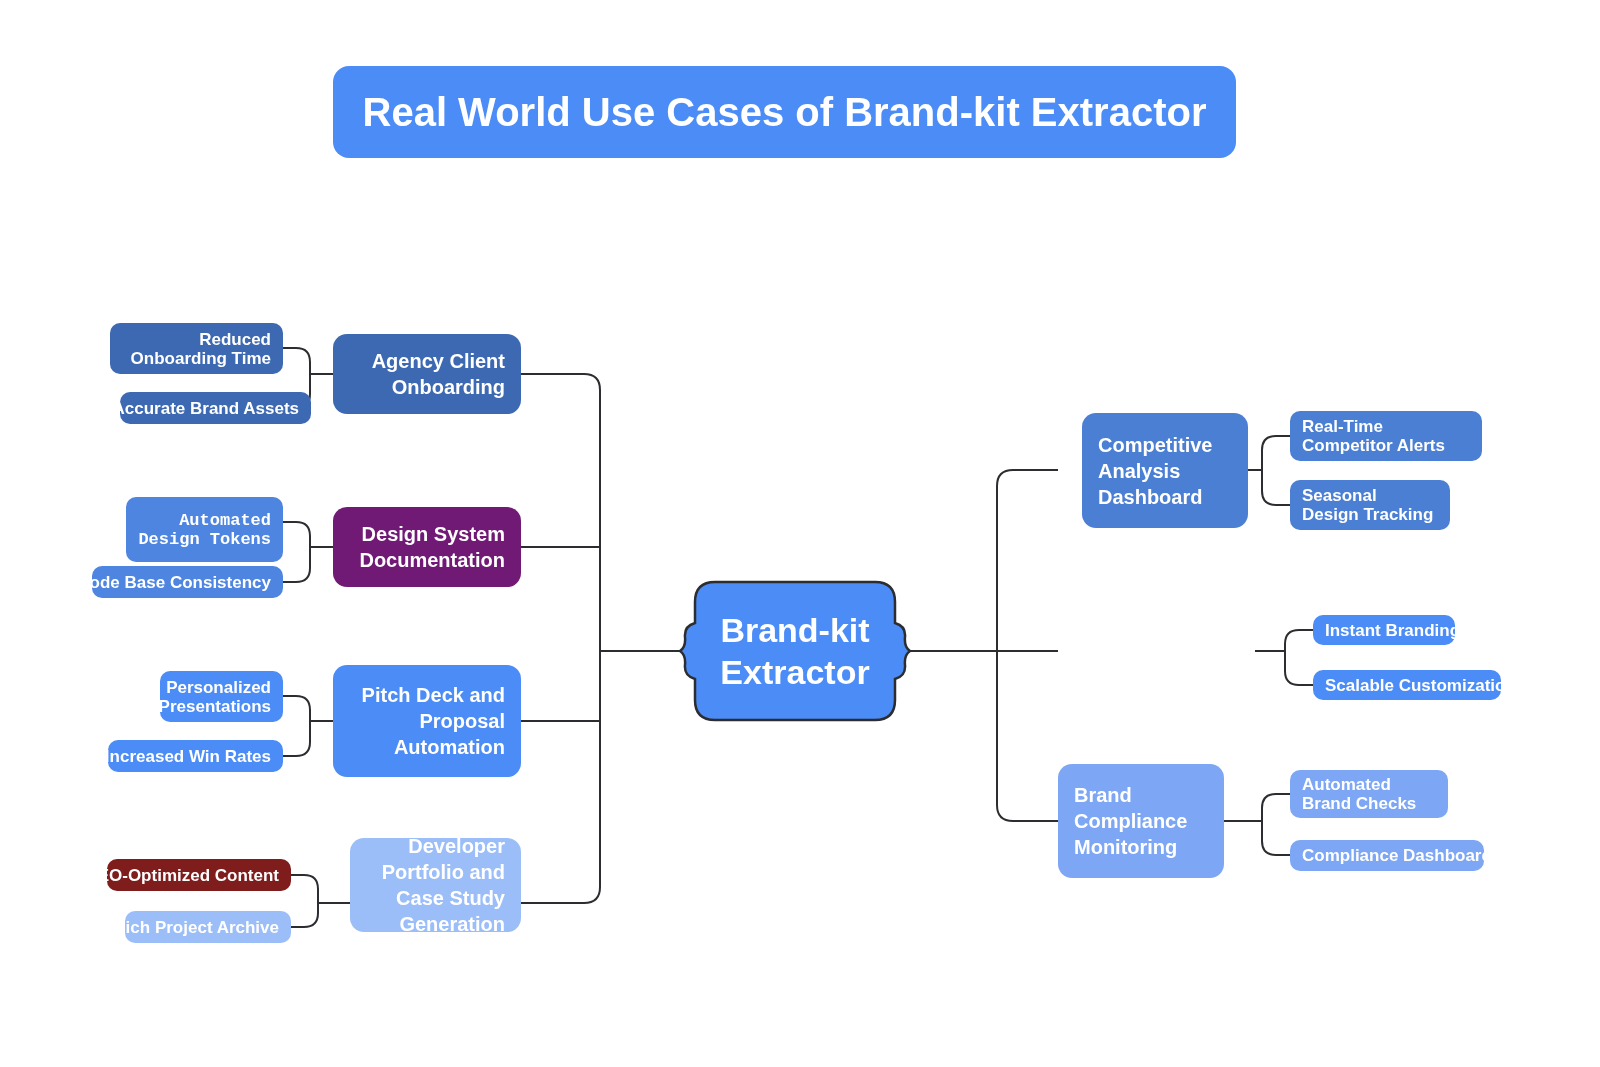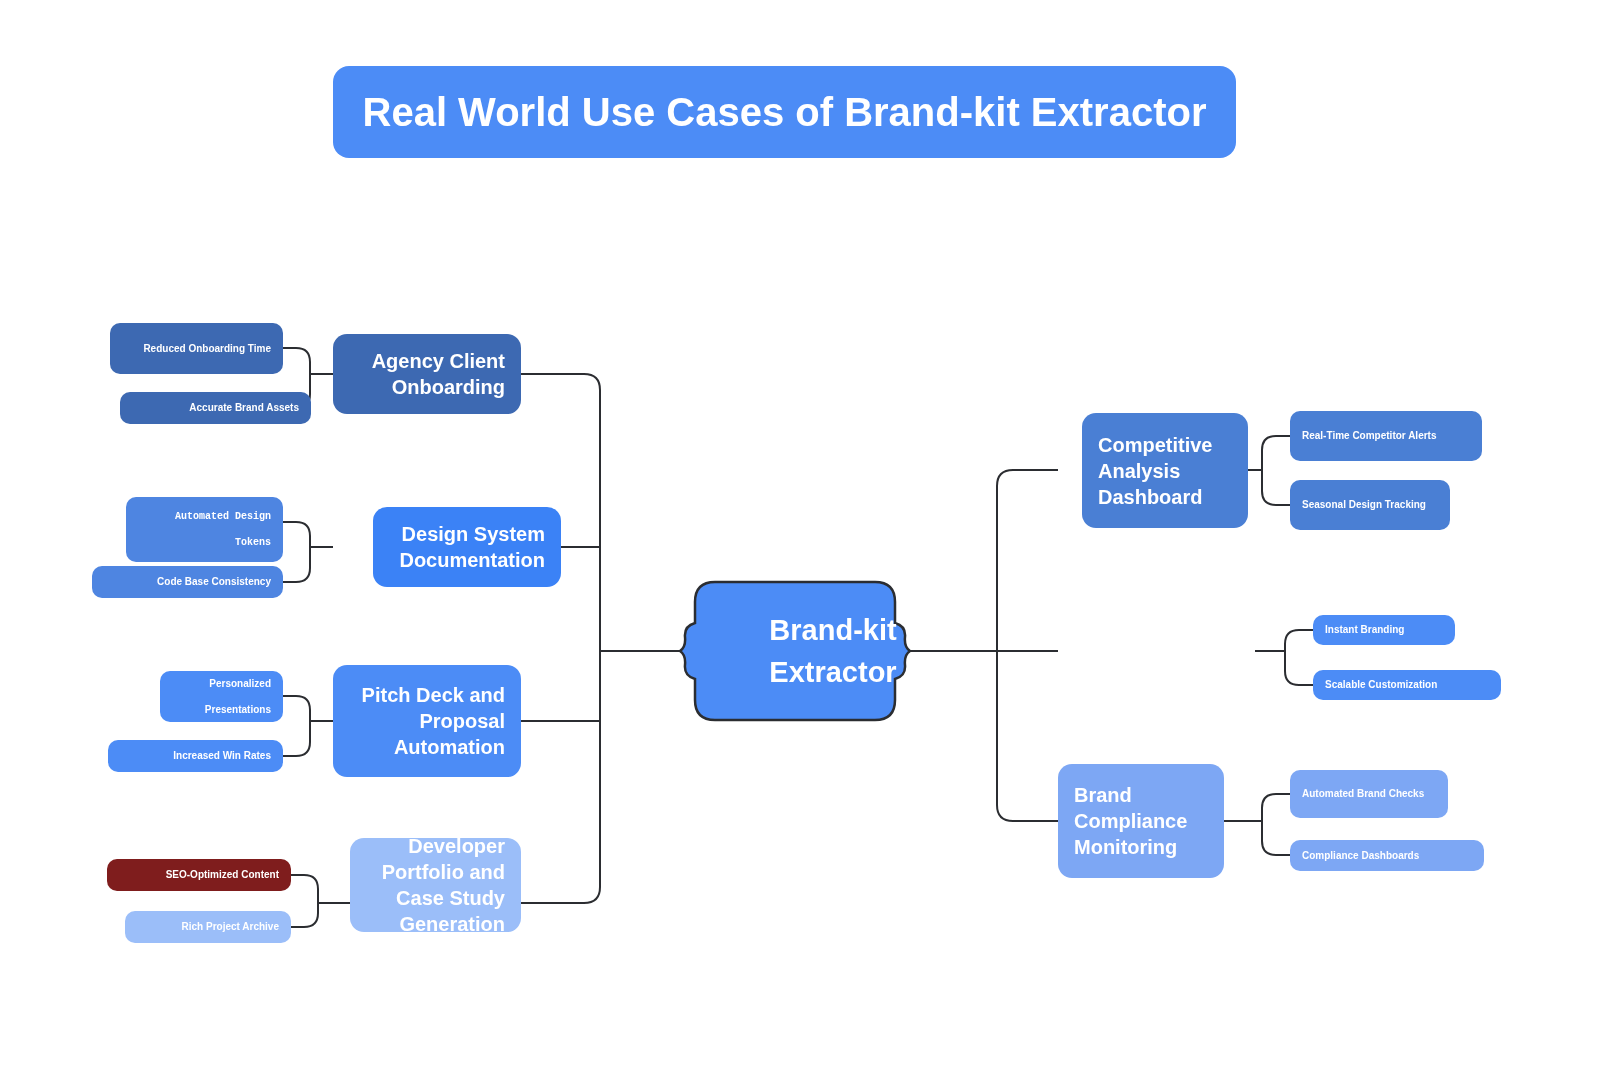--- a/index.html
+++ b/index.html
@@ -2,31 +2,31 @@
 <html><head>
 <meta charset="utf-8">
 <style>
   html,body{margin:0;padding:0;background:#ffffff;}
   body{width:1600px;height:1067px;font-family:"Liberation Sans",sans-serif;overflow:hidden;}
   .stage{position:relative;width:1600px;height:1067px;}
   svg.wires{position:absolute;left:0;top:0;width:1600px;height:1067px;}
   .wireset{fill:none;stroke-width:2px;}
   .center-shape{stroke-width:2.5px;}
   .node{position:absolute;display:flex;align-items:center;color:#ffffff;box-sizing:border-box;}
-  .leaf{font-size:10px;font-weight:600;line-height:26px;border-radius:10px;padding:6px 12px;}
+  .leaf{font-size:17px;font-weight:600;line-height:19px;border-radius:10px;padding:6px 12px;}
   .cat{font-size:20px;font-weight:700;line-height:26px;border-radius:14px;padding:10px 16px;}
   .side-left{justify-content:flex-end;text-align:right;}
   .side-right{justify-content:flex-start;text-align:left;}
   .nowrap{white-space:nowrap;}
   .title{position:absolute;left:333px;top:66px;width:903px;height:92px;border-radius:16px;
          display:flex;align-items:center;justify-content:center;color:#ffffff;
          font-size:40px;font-weight:700;text-align:right;}
-  .center-label{position:absolute;left:733px;top:582px;width:200px;height:138px;
+  .center-label{position:absolute;left:695px;top:582px;width:200px;height:138px;
          display:flex;align-items:center;justify-content:center;text-align:center;
-         color:#ffffff;font-size:29px;font-weight:700;line-height:42px;}
+         color:#ffffff;font-size:34px;font-weight:700;line-height:42px;}
 </style>
 </head>
 <body>
 
 <div class="stage" style="background: rgb(255, 255, 255);">
 
   <svg class="wires">
     <g class="wireset" style="stroke: rgb(43, 45, 49);">
 
       <path d="M521 374 H584 Q600 374 600 390 V651"></path>
@@ -58,21 +58,21 @@
   </svg>
 
   <div class="title" style="background: rgb(76, 140, 246);">Real World Use Cases of Brand-kit Extractor</div>
 
   <div class="center-label">Brand-kit Extractor</div>
 
   <div class="node cat side-left" style="left: 333px; top: 334px; width: 188px; height: 80px; background: rgb(61, 105, 178);">Agency Client Onboarding</div>
   <div class="node leaf side-left" style="left: 110px; top: 323px; width: 173px; height: 51px; background: rgb(61, 105, 178);">Reduced Onboarding Time</div>
   <div class="node leaf side-left nowrap" style="left: 92px; top: 392px; width: 191px; height: 32px; background: rgb(61, 105, 178); margin-left: 28px;">Accurate Brand Assets</div>
 
-  <div class="node cat side-left" style="left: 333px; top: 507px; width: 188px; height: 80px; background: #3b82f6; margin-left: 40px;">Design System Documentation</div>
+  <div class="node cat side-left" style="left: 333px; top: 507px; width: 188px; height: 80px; background: #701a75;">Design System Documentation</div>
   <div class="node leaf side-left" style="left: 126px; top: 497px; width: 157px; height: 65px; background: rgb(78, 133, 225); font-family: Liberation Mono, monospace;">Automated Design Tokens</div>
   <div class="node leaf side-left nowrap" style="left: 92px; top: 566px; width: 191px; height: 32px; background: rgb(78, 133, 225);">Code Base Consistency</div>
 
   <div class="node cat side-left" style="left: 333px; top: 665px; width: 188px; height: 112px; background: rgb(76, 140, 246);">Pitch Deck and Proposal Automation</div>
   <div class="node leaf side-left" style="left: 160px; top: 671px; width: 123px; height: 51px; background: rgb(76, 140, 246);">Personalized Presentations</div>
   <div class="node leaf side-left nowrap" style="left: 108px; top: 740px; width: 175px; height: 32px; background: rgb(76, 140, 246); padding-left: 24px;">Increased Win Rates</div>
 
   <div class="node cat side-left" style="left: 350px; top: 838px; width: 171px; height: 94px; background: rgb(155, 190, 249);">Developer Portfolio and Case Study Generation</div>
   <div class="node leaf side-left nowrap" style="left: 107px; top: 859px; width: 184px; height: 32px; background: #7f1d1d;">SEO-Optimized Content</div>
   <div class="node leaf side-left nowrap" style="left: 125px; top: 911px; width: 166px; height: 32px; background: rgb(155, 190, 249);">Rich Project Archive</div>

